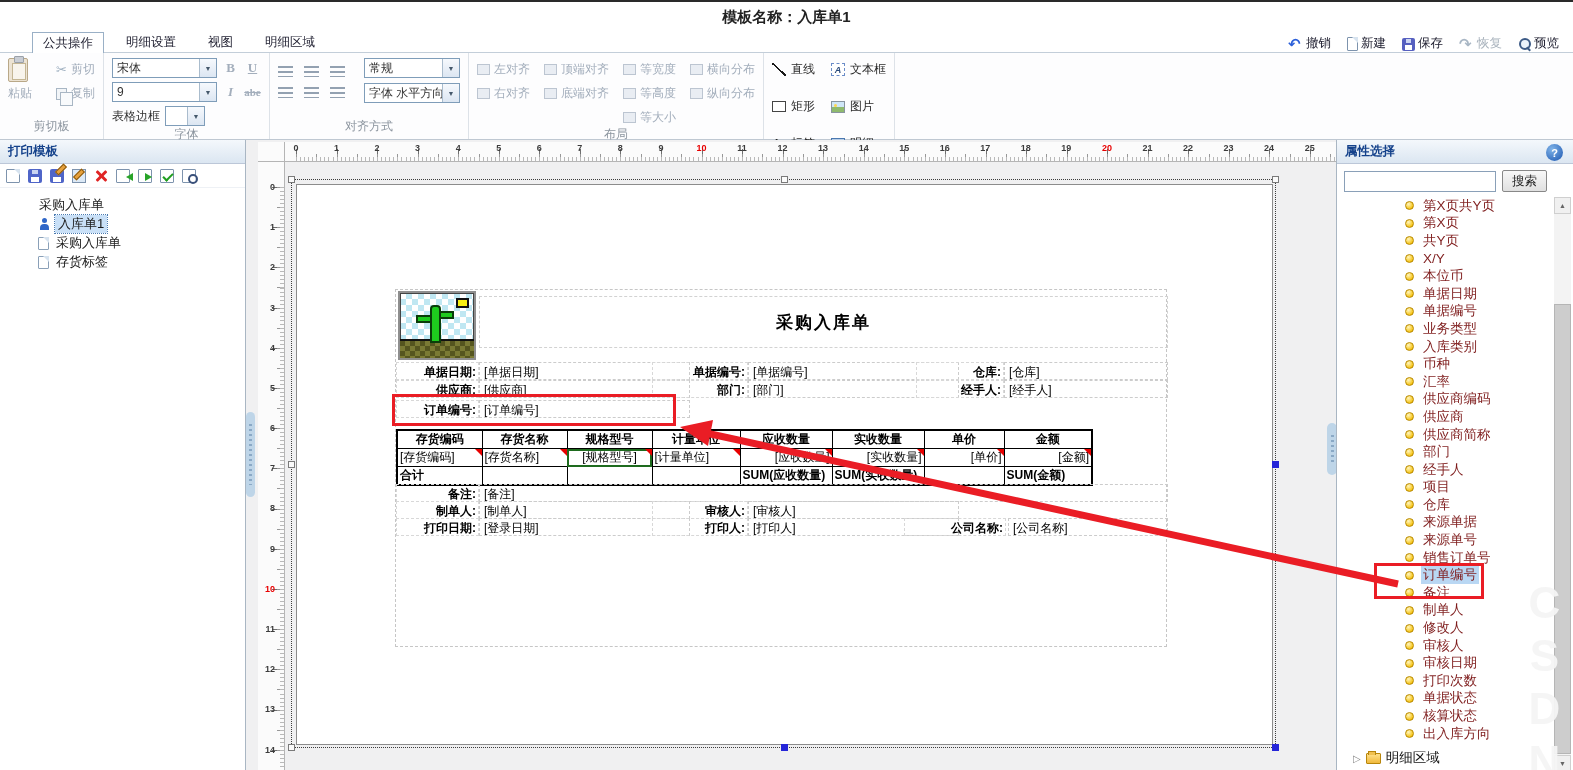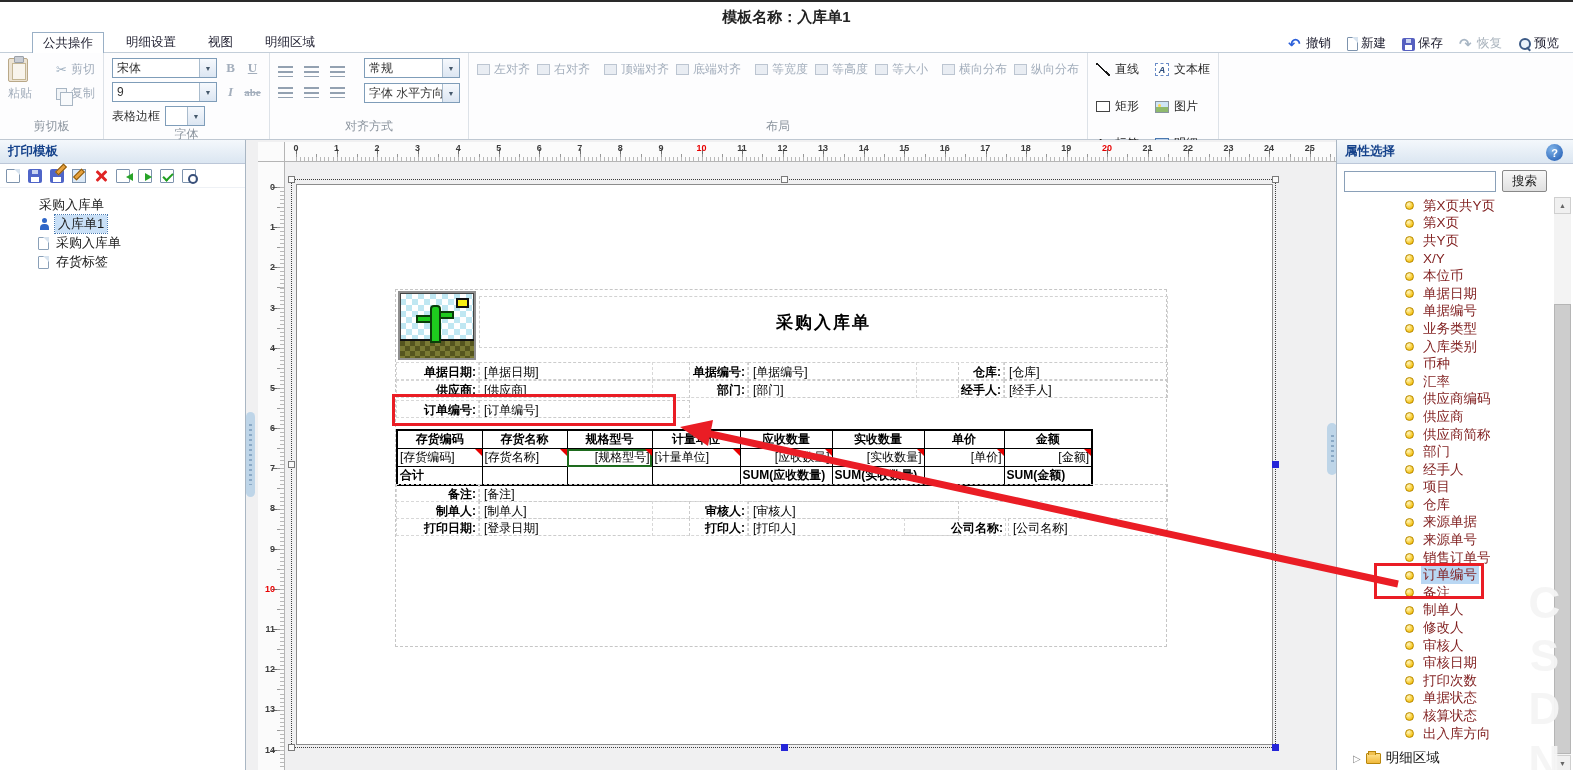--- a/index.html
+++ b/index.html
@@ -54,21 +54,21 @@
 .dd105{width:105px}.dd40{width:40px}.dd95{width:96px}
 .fbtn{width:17px;height:17px;display:flex;align-items:center;justify-content:center;font-family:"Liberation Serif","DejaVu Serif",serif;font-size:13px;color:#a3aebc;font-weight:bold}
 .fbtn.u{text-decoration:underline}.fbtn.i{font-style:italic}.fbtn.s{text-decoration:line-through;font-size:11px}
 .tb-label{font-size:12px;color:#333;white-space:nowrap}
 
 .al-icons{display:grid;grid-template-columns:repeat(3,20px);grid-auto-rows:18px;gap:3px 6px;align-items:center;margin-top:4px}
 .alic{width:15px;height:11px;background:repeating-linear-gradient(to bottom,#93a1b1 0 2px,transparent 2px 5px)}
 .al-dds{display:flex;flex-direction:column;gap:5px;margin-left:6px}
 
 .lo-cols{display:flex;gap:14px}
-.lo-col{display:flex;flex-direction:row;gap:7px;padding-top:3px}
+.lo-col{display:flex;flex-direction:column;gap:7px;padding-top:3px}
 .lo{display:flex;align-items:center;gap:4px;font-size:12px;color:#a3aebc;white-space:nowrap}
 .lo-ic{width:13px;height:11px;border:1px solid #bcc5d1;background:#e9edf3;flex:none}
 
 .ins-cols{display:flex;gap:16px}
 .ins-col{display:flex;flex-direction:column;gap:20px;padding-top:3px}
 .ins{display:flex;align-items:center;gap:5px;font-size:12px;color:#2a2a2a;white-space:nowrap}
 .iicn{width:14px;height:13px;position:relative;flex:none;display:flex;align-items:center;justify-content:center}
 .ins-line .iicn{background:linear-gradient(to top right,transparent 46%,#1a1a1a 46%,#1a1a1a 55%,transparent 55%)}
 .ins-rect .iicn{border:1px solid #444;background:#fff;height:11px}
 .ins-label .iicn::before{content:"Aa";font-family:"Liberation Serif","DejaVu Serif",serif;font-style:italic;font-weight:bold;font-size:12px;color:#222}
@@ -162,21 +162,21 @@
 .dtable th,.dtable td{border:1px solid #000;height:17px;padding:0 2px;white-space:nowrap;overflow:hidden;position:relative}
 .dtable th{font-weight:bold;text-align:center}
 .dtable th:nth-child(1),.dtable td:nth-child(1){width:85px}
 .dtable th:nth-child(2),.dtable td:nth-child(2){width:85px}
 .dtable th:nth-child(3),.dtable td:nth-child(3){width:85px}
 .dtable th:nth-child(4),.dtable td:nth-child(4){width:88px}
 .dtable th:nth-child(5),.dtable td:nth-child(5){width:92px}
 .dtable th:nth-child(6),.dtable td:nth-child(6){width:92px}
 .dtable th:nth-child(7),.dtable td:nth-child(7){width:80px}
 .dtable th:nth-child(8),.dtable td:nth-child(8){width:88px}
-.dtable td.l{text-align:left}.dtable td.c{text-align:right}.dtable td.r{text-align:right}
+.dtable td.l{text-align:left}.dtable td.c{text-align:center}.dtable td.r{text-align:right}
 .dtable td .tri{position:absolute;top:0;right:0;width:0;height:0;border-left:7px solid transparent;border-top:7px solid #e80000}
 .dtable td.sel{outline:2px solid #1e6b1e;outline-offset:-2px}
 .dtable tr.totals td{font-weight:bold;text-align:left}
 
 #overlay{position:absolute;left:0;top:0;width:1573px;height:770px;pointer-events:none;z-index:60}
 .redbox{position:absolute;border:3px solid #ea1d25}
 .rb-canvas{left:392px;top:392px;width:284px;height:32px}
 .rb-prop{left:1374px;top:561px;width:110px;height:36px}
 
 #rightpanel{position:absolute;left:1336px;top:138px;width:237px;height:632px;background:#fff;border-left:1px solid #a9b6c3}

